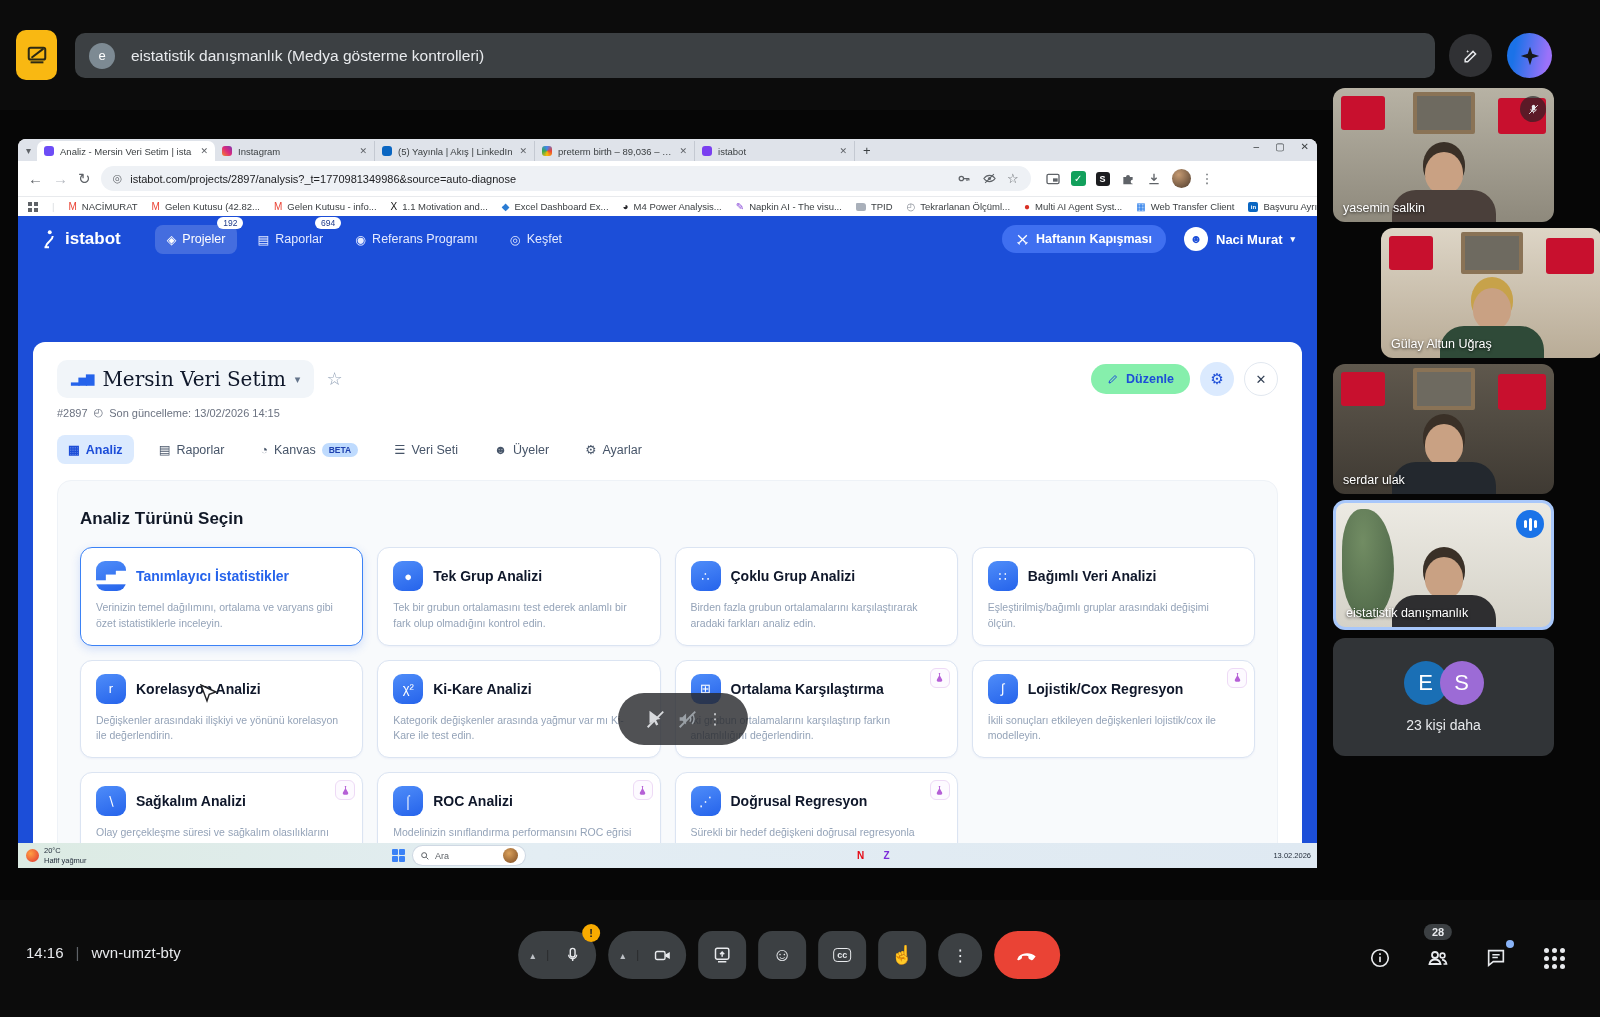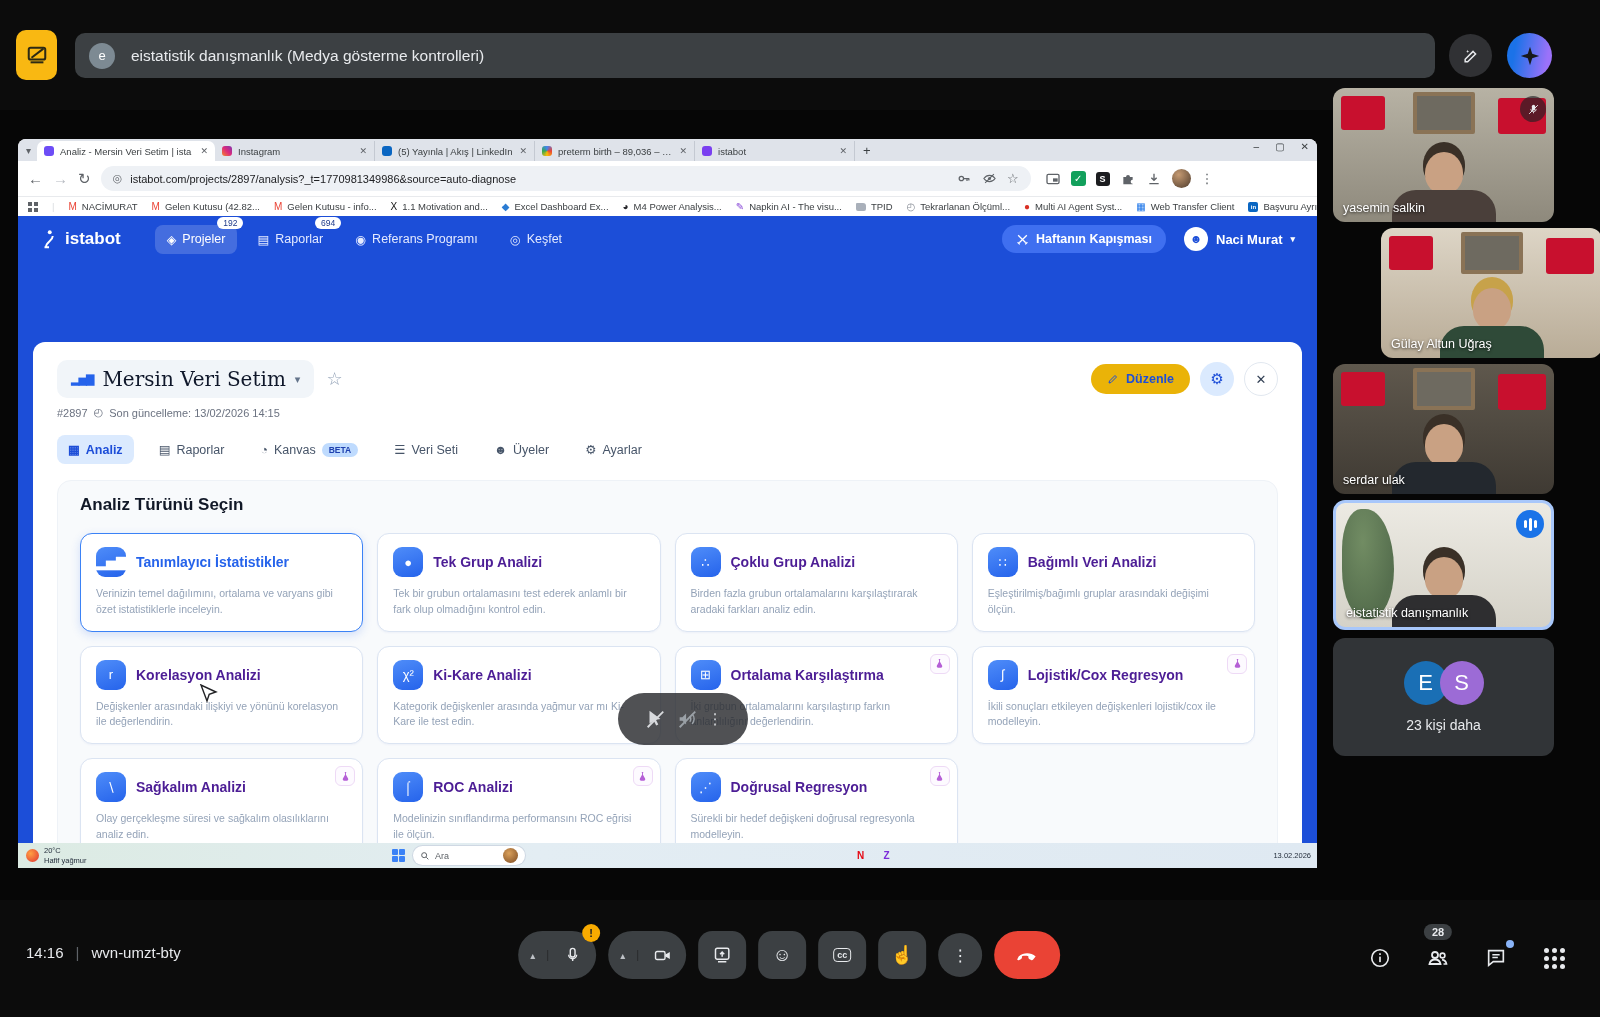--- a/index.html
+++ b/index.html
@@ -60,38 +60,38 @@
   .user-av { width:24px; height:24px; border-radius:50%; background:#fff; color:#1c4ed8; display:flex; align-items:center; justify-content:center; font-size:12px; }
 
   .whitepanel { position:absolute; left:15px; top:126px; width:1269px; height:578px; background:#fff; border-radius:12px; padding:18px 24px; }
   .proj-row { display:flex; align-items:center; }
   .proj-pill { display:flex; align-items:center; gap:9px; background:#f1f5f9; border-radius:10px; padding:7px 14px; }
   .proj-chart { color:#2563eb; font-size:11px; letter-spacing:-1px; }
   .proj-title { font-family:"DejaVu Serif",serif; font-size:20px; color:#0f172a; }
   .proj-chevron { color:#64748b; font-size:11px; }
   .fav-star { color:#94a3b8; font-size:18px; margin-left:12px; }
   .proj-actions { margin-left:auto; display:flex; align-items:center; gap:10px; }
-  .edit-pill { display:flex; align-items:center; gap:7px; background:#eab308; color:#1d4ed8; font-size:12.5px; font-weight:bold; border-radius:16px; padding:8px 16px; }
+  .edit-pill { display:flex; align-items:center; gap:7px; background:#86efac; color:#1d4ed8; font-size:12.5px; font-weight:bold; border-radius:16px; padding:8px 16px; }
   .gear-pill { width:34px; height:34px; border-radius:50%; background:#dbeafe; color:#1d4ed8; display:flex; align-items:center; justify-content:center; font-size:15px; }
   .close-circ { width:34px; height:34px; border-radius:50%; background:#fff; border:1px solid #e2e8f0; color:#334155; display:flex; align-items:center; justify-content:center; font-size:13px; }
   .meta-row { display:flex; align-items:center; gap:6px; font-size:11px; color:#6b7280; margin-top:8px; }
   .apptabs { display:flex; align-items:center; gap:14px; margin-top:16px; }
   .apptab { display:flex; align-items:center; gap:6px; font-size:12.5px; color:#475569; padding:7px 11px; border-radius:8px; }
   .apptab.f-active { background:#dbeafe; color:#1d4ed8; font-weight:bold; }
   .beta { background:#bfdbfe; color:#1e40af; font-size:8.5px; font-weight:bold; border-radius:7px; padding:2px 7px; }
   .beta:empty { display:none; }
 
-  .graypanel { margin-top:16px; background:#f8fafc; border:1px solid #eef2f7; border-radius:14px; padding:14px 22px; height:432px; }
+  .graypanel { margin-top:16px; background:#f8fafc; border:1px solid #eef2f7; border-radius:14px; padding:28px 22px; height:432px; }
   .sel-heading { font-size:17px; font-weight:bold; color:#111827; margin-bottom:18px; }
   .cards { display:grid; grid-template-columns:repeat(4,1fr); gap:14px; }
   .card { position:relative; background:#fff; border:1px solid #dbe4f2; border-radius:12px; padding:13px 15px; box-shadow:0 1px 2px rgba(30,64,175,.05); }
   .card.f-active { border:1.5px solid #3b82f6; box-shadow:0 3px 10px rgba(37,99,235,.18); }
   .card-head { display:flex; align-items:center; gap:10px; }
   .card-ic { width:30px; height:30px; border-radius:9px; background:linear-gradient(160deg,#4f8df9,#2563eb); color:#fff; display:flex; align-items:center; justify-content:center; font-size:13px; flex:none; }
-  .card-title { font-size:14px; font-weight:bold; color:#4c1d95; }
+  .card-title { font-size:14px; font-weight:bold; color:#0f172a; }
   .card.f-active .card-title { color:#2563eb; }
   .card-desc { font-size:10.5px; color:#94a3b8; line-height:1.5; margin-top:9px; }
   .ai-badge { display:none; position:absolute; top:7px; right:7px; width:20px; height:20px; border:1px solid #eedaf6; background:#fdfaff; border-radius:6px; align-items:center; justify-content:center; }
   .card.f-ai .ai-badge { display:flex; }
 
   
   .mute-overlay { position:absolute; left:600px; top:477px; width:130px; height:52px; background:rgba(42,43,46,.82); border-radius:26px; display:flex; align-items:center; justify-content:center; gap:10px; z-index:5; }
   .mute-overlay .dots { color:#d8dadd; font-size:15px; letter-spacing:0; }
   .cursor-pointer { position:absolute; left:180px; top:468px; z-index:6; }
 

